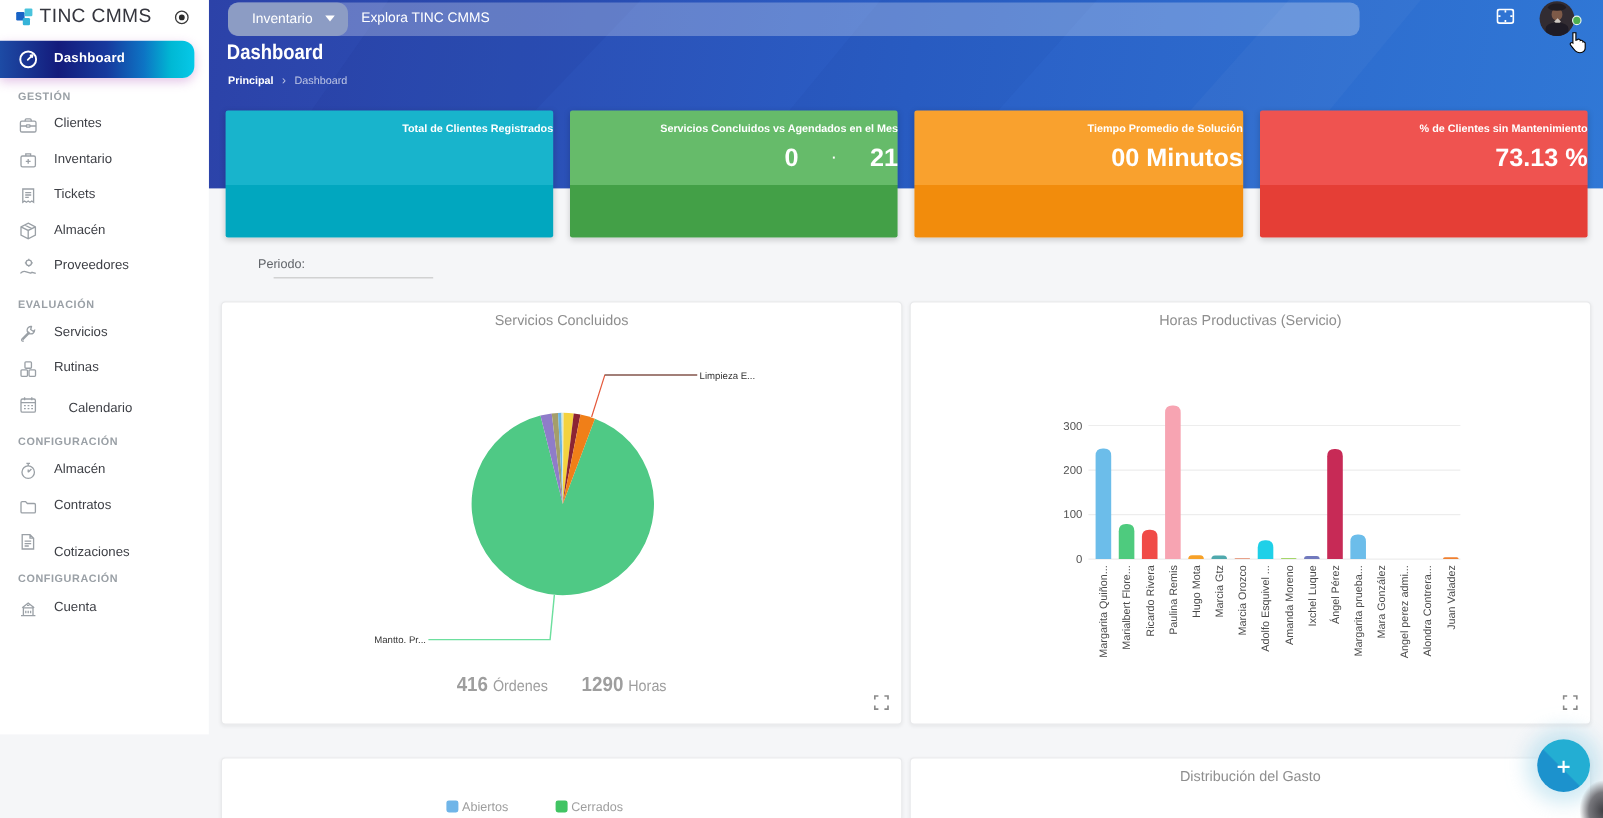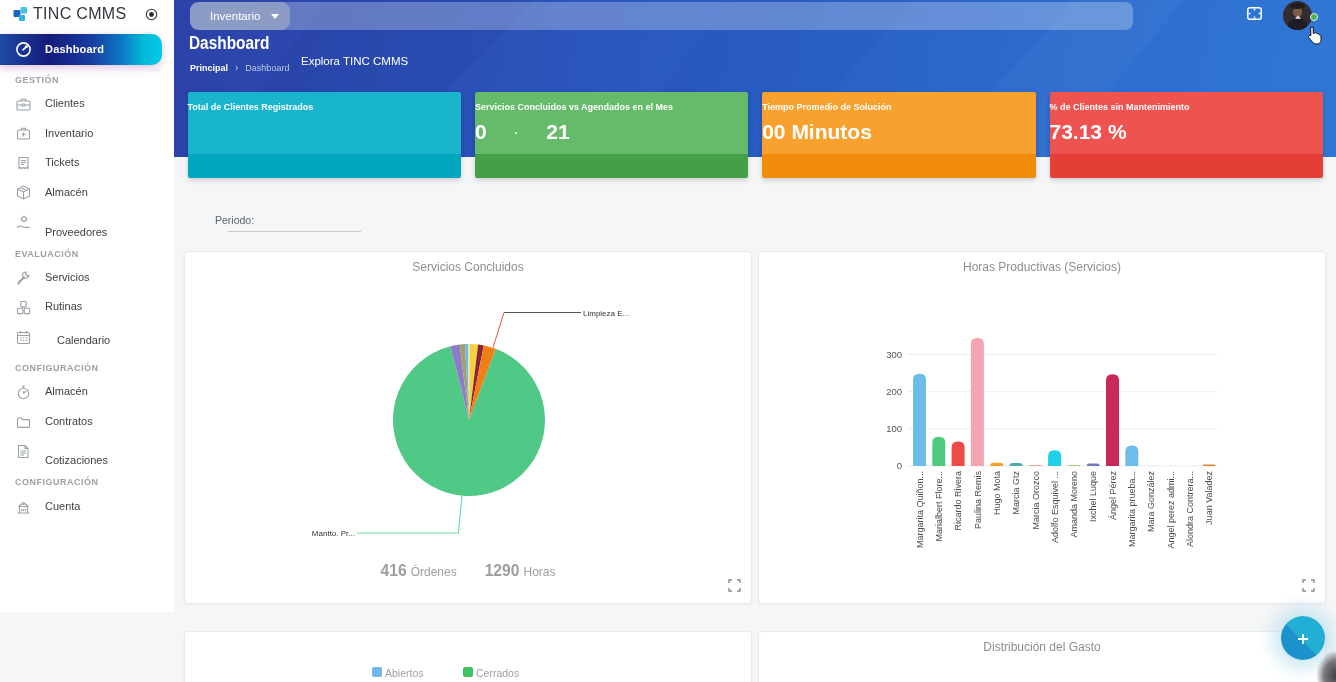--- a/index.html
+++ b/index.html
@@ -6,27 +6,27 @@
 html,body { width:1336px; height:682px; overflow:hidden; font-family:"Liberation Sans", sans-serif; background:#f5f6f8; }
 .abs { position:absolute; }
 
 #headerbg { position:absolute; left:174px; top:0; width:1162px; height:157px;
   background:linear-gradient(100deg,#2c42a8 0%,#2a5ec5 50%,#3078d6 100%); }
 #searchbar { position:absolute; left:190px; top:2px; width:943px; height:28px; border-radius:8px;
   background:rgba(255,255,255,0.27); }
 #invpill { position:absolute; left:190px; top:2px; width:100px; height:28px; border-radius:9px;
   background:#8c9cc4; color:#fff; font-size:11.5px; line-height:28px; text-align:left; padding-left:20px; }
 #invpill .caret { display:inline-block; margin-left:10px; width:0; height:0; border-left:4.5px solid transparent; border-right:4.5px solid transparent; border-top:5.5px solid #fff; vertical-align:middle; }
-#searchtxt { position:absolute; left:301px; top:9px; color:#fff; font-size:11.5px;margin-top:46px; }
+#searchtxt { position:absolute; left:301px; top:9px; color:#fff; font-size:11.5px; }
 #h1 { position:absolute; left:189px; top:33px; color:#fff; font-size:17.5px; font-weight:bold; letter-spacing:0; transform:scaleX(0.88); transform-origin:left; }
 #crumbs { position:absolute; left:190px; top:62px; font-size:9px; color:rgba(255,255,255,0.68); }
 #crumbs b { color:#fff; font-weight:bold; }
 #crumbs .sep { margin:0 7px; font-size:10px; }
 
-.stat { position:absolute; top:91.5px; width:273.5px; height:86px; border-radius:2px; color:#fff; text-align:left;
+.stat { position:absolute; top:91.5px; width:273.5px; height:106px; border-radius:2px; color:#fff; text-align:right;
   box-shadow:0 2px 5px rgba(0,0,0,0.18); }
 .stat .t { font-size:9px; font-weight:bold; margin-top:10px; }
 .stat .n { font-size:21px; font-weight:bold; margin-top:8px; }
 
 .card { position:absolute; background:#fff; border:1px solid #e9eaec; border-radius:4px;
   box-shadow:0 1px 3px rgba(0,0,0,0.05); }
 .ctitle { position:absolute; width:100%; top:8px; text-align:center; font-size:12px; color:#8e8e8e; }
 
 #sidebar { position:absolute; left:0; top:0; width:174px; height:612px; background:#fff; z-index:5; }
 .secthead { position:absolute; left:15px; font-size:9px; font-weight:bold; color:#9aa0a6; letter-spacing:0.5px; }
@@ -108,21 +108,21 @@
   <div class="abs" style="width:100%;top:309px;text-align:center;color:#9e9e9e;transform:scaleX(0.92);">
     <span style="font-size:17px;font-weight:bold;">416</span> <span style="font-size:13px;">Órdenes</span>
     <span style="font-size:17px;font-weight:bold;margin-left:26px;">1290</span> <span style="font-size:13px;">Horas</span>
   </div>
   <svg class="fsicon" style="left:543px;top:327px" viewBox="0 0 13 13">
     <path d="M1 4 V1 H4 M9 1 H12 V4 M12 9 V12 H9 M4 12 H1 V9" fill="none" stroke="#8a8a8a" stroke-width="1.4"></path>
   </svg>
 </div>
 
 <div class="card" style="left:758px;top:251px;width:568px;height:353px;">
-  <div class="ctitle">Horas Productivas (Servicios)</div>
+  <div class="ctitle">Horas Productivas (Servicio)</div>
   <svg width="566" height="351" viewBox="0 0 566 351" style="position:absolute;left:0;top:0">
     <g stroke="#ededed" stroke-width="1">
       <line x1="148" y1="102.6" x2="458" y2="102.6"></line>
       <line x1="148" y1="139.7" x2="458" y2="139.7"></line>
       <line x1="148" y1="176.8" x2="458" y2="176.8"></line>
       <line x1="148" y1="213.9" x2="458" y2="213.9"></line>
     </g>
     <g font-size="9.5" fill="#545454" text-anchor="end">
       <text x="143" y="217">0</text>
         <text x="143" y="180">100</text>
@@ -217,21 +217,21 @@
   </svg>
   <div class="mitem" style="top:156px;">Tickets</div>
   <svg class="micon" style="top:184px" viewBox="0 0 17 17" fill="none" stroke="#9aa0a6" stroke-width="1.1">
     <path d="M8.5 2 L14.5 5 V12 L8.5 15 L2.5 12 V5 Z M2.5 5 L8.5 8 L14.5 5 M8.5 8 V15 M5.5 3.5 L11.5 6.5"></path>
   </svg>
   <div class="mitem" style="top:186px;">Almacén</div>
   <svg class="micon" style="top:214px" viewBox="0 0 17 17" fill="none" stroke="#9aa0a6" stroke-width="1.1">
     <circle cx="9" cy="5" r="2.3"></circle>
       <path d="M9 1.7 V2.7 M9 7.3 V8.3 M5.7 5 H6.7 M11.3 5 H12.3 M2 13.8 Q4 11.6 6.2 12.3 L9.8 13.4 Q11 13.8 11.6 12.9 L14.8 13.9"></path>
   </svg>
-  <div class="mitem" style="top:226px;">Proveedores</div>
+  <div class="mitem" style="top:215px;">Proveedores</div>
   <div class="secthead" style="top:249px;">EVALUACIÓN</div>
   <svg class="micon" style="top:270px" viewBox="0 0 17 17" fill="none" stroke="#9aa0a6" stroke-width="1.1">
     <path d="M13.8 5.2 A3.1 3.1 0 1 1 11.2 2.1 L10.6 4.6 L12.6 6 Z M10 7.2 L4 13.2 M9.3 6.5 L3.3 12.5 M3.3 12.5 Q2.6 13.3 3.3 14 Q4 14.6 4.7 13.9"></path>
   </svg>
   <div class="mitem" style="top:271px;">Servicios</div>
   <svg class="micon" style="top:299px" viewBox="0 0 17 17" fill="none" stroke="#9aa0a6" stroke-width="1.1">
     <rect x="5.8" y="2.5" width="5.4" height="5.4" rx="0.8"></rect>
       <rect x="2.5" y="9.2" width="5.4" height="5.4" rx="0.8"></rect>
       <rect x="9.2" y="9.2" width="5.4" height="5.4" rx="0.8"></rect>
   </svg>

